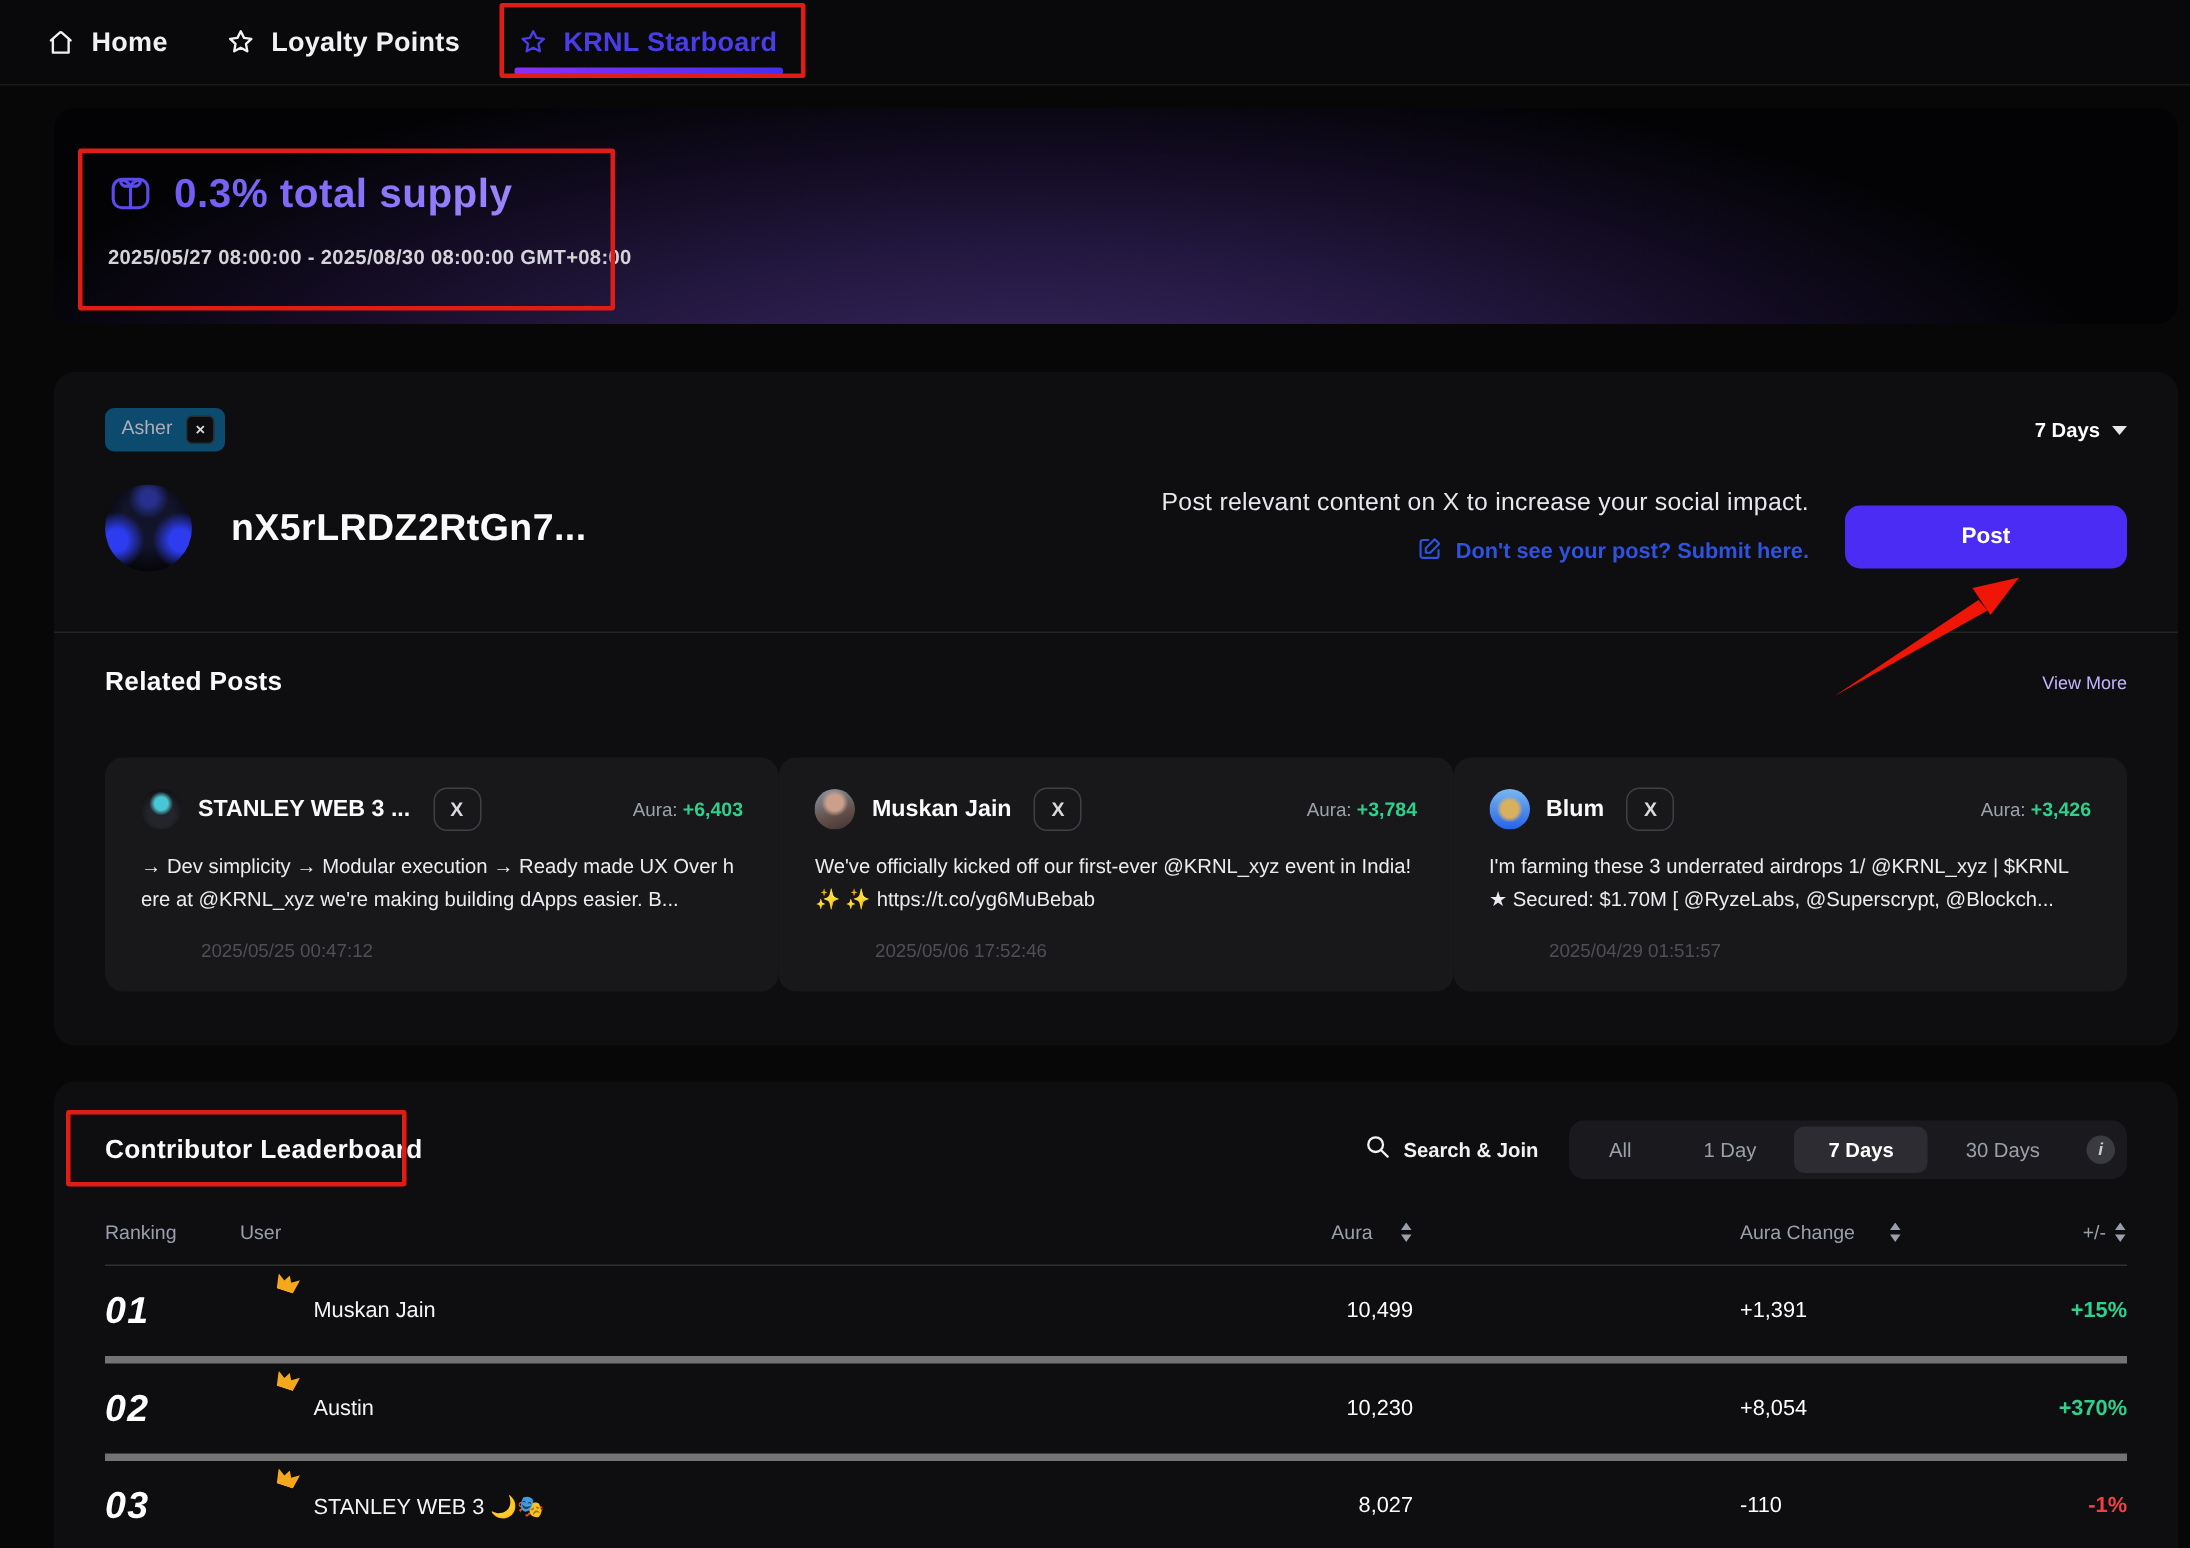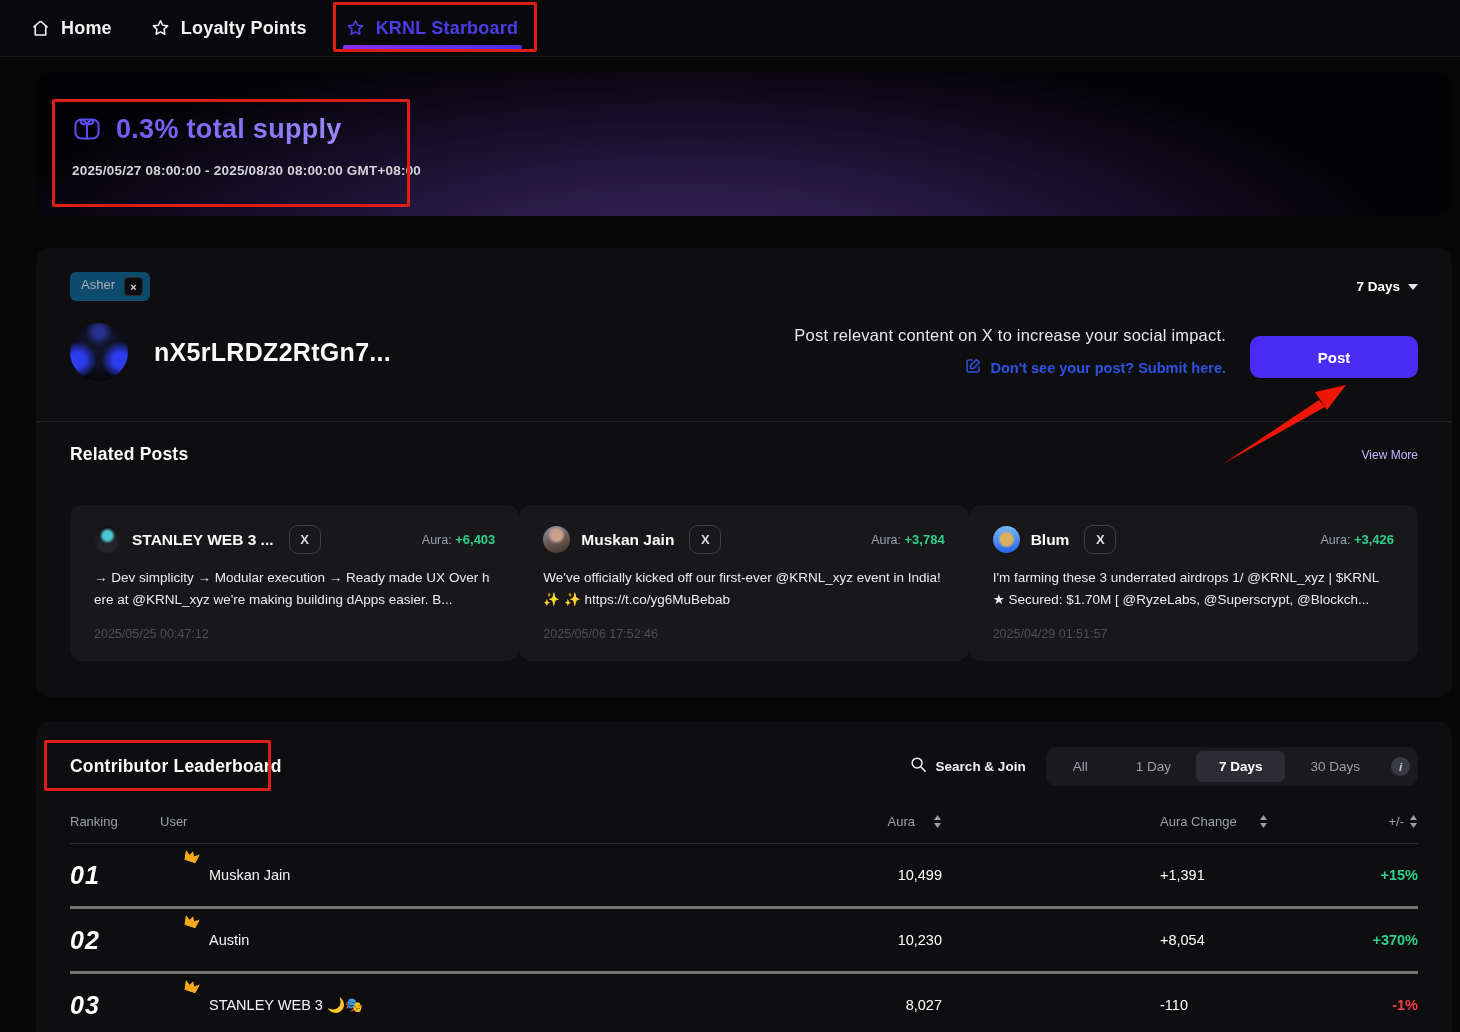--- a/index.html
+++ b/index.html
@@ -44,59 +44,59 @@
       radial-gradient(circle at 50% 16%, #27308c 0 9%, rgba(0,0,0,0) 24%),
       radial-gradient(circle at 13% 64%, #2c3cee 0 12%, rgba(0,0,0,0) 30%),
       radial-gradient(circle at 87% 64%, #2c3cee 0 12%, rgba(0,0,0,0) 30%),
       radial-gradient(circle at 50% 40%, #12142a 0 38%, #060609 75%); }
   .username { font-size:25px; font-weight:700; color:#fafafa; letter-spacing:.3px; }
   .profile-right { display:flex; align-items:flex-end; }
   .cta-block { text-align:right; margin-right:24px; }
   .cta-text { font-size:16.5px; color:#e7e7ec; letter-spacing:.2px; }
   .submit-row { margin-top:12px; display:flex; align-items:center; justify-content:flex-end; gap:9px; cursor:pointer; }
   .submit-link { font-size:14.5px; font-weight:700; color:#2f52e0; }
-  .post-btn { width:168px; height:42px; border:none; border-radius:10px; background:#4b2cf5; color:#fff; font-family:inherit; font-size:15px; font-weight:700; cursor:pointer; }
+  .post-btn { width:188px; height:42px; border:none; border-radius:10px; background:#4b2cf5; color:#fff; font-family:inherit; font-size:15px; font-weight:700; cursor:pointer; }
 
   .hr { margin:40px -34px 0; border-top:1px solid #222227; }
 
   .related-head { margin-top:22px; display:flex; align-items:center; justify-content:space-between; }
   .section-title { font-size:17.5px; font-weight:700; color:#fafafa; letter-spacing:.2px; }
   .view-more { font-size:12px; font-weight:400; color:#c4b5fd; cursor:pointer; }
 
   .posts-grid { margin-top:40px; display:grid; grid-template-columns:repeat(3,1fr); }
   .post-card { background:#18181b; border-radius:12px; padding:20px 24px; }
   .post-head { display:flex; align-items:center; gap:11px; }
   .avatar-sm { width:27px; height:27px; border-radius:50%; flex:0 0 auto; }
   .av-stanley { background: radial-gradient(circle at 50% 36%, #49c7d4 0 20%, rgba(0,0,0,0) 36%), radial-gradient(circle at 50% 60%, #24252b 0 40%, #101013 80%); }
   .av-muskan  { background: radial-gradient(circle at 50% 34%, #caa08c 0 24%, rgba(0,0,0,0) 40%), linear-gradient(160deg,#8a97a8,#64504a 60%,#403231); }
   .av-blum    { background: radial-gradient(circle at 50% 50%, #d8b05e 0 30%, rgba(0,0,0,0) 46%), linear-gradient(180deg,#79b7f2,#2563eb); }
   .av-austin  { background: radial-gradient(circle at 62% 36%, #8c2730 0 15%, rgba(0,0,0,0) 36%), radial-gradient(circle at 40% 60%, #30161a 0 28%, #0c0708 78%); }
   .post-author { font-size:15.5px; font-weight:700; color:#fafafa; white-space:nowrap; max-width:170px; overflow:hidden; text-overflow:ellipsis; }
   .x-btn { display:inline-flex; align-items:center; justify-content:center; width:32px; height:29px; border-radius:9px; border:1px solid #3f3f46; color:#d9d9de; font-size:13px; font-weight:700; cursor:pointer; background:transparent; margin-left:4px; }
   .post-aura { margin-left:auto; font-size:12.5px; color:#9ca3af; white-space:nowrap; }
   .aura-val { color:#2fd08c; font-weight:700; font-size:13px; }
   .post-body { margin-top:13px; font-size:13.5px; line-height:22px; color:#ececf0; height:44px; overflow:hidden; word-break:break-all; }
-  .post-date { margin-top:16px; font-size:12.5px; color:#4e4e55; }
+  .post-date { margin-top:16px; font-size:12.5px; color:#4e4e55;margin-left:40px; }
 
   
   .lb-head { display:flex; align-items:center; justify-content:space-between;gap:20px; }
   .lb-right { display:flex; align-items:center; gap:20px; }
   .search-join { display:flex; align-items:center; gap:9px; cursor:pointer; }
   .search-label { font-size:13.5px; font-weight:700; color:#f1f1f3; }
   .tabs-pill { display:flex; align-items:center; background:#1a1a1e; border-radius:10px; padding:4px 8px 4px 4px; gap:2px; }
   .tab { padding:8px 23px; font-size:13.5px; color:#9ba0a8; border-radius:7px; cursor:pointer; white-space:nowrap; }
   .tab.active { background:#2c2c32; color:#fff; font-weight:700; }
   .info-dot { display:inline-flex; align-items:center; justify-content:center; width:19px; height:19px; border-radius:50%; background:#3a3a41; color:#c9ced5; font-size:11.5px; font-weight:700; font-style:italic; margin-left:6px; cursor:pointer; }
 
   .lb-grid { display:grid; grid-template-columns:90px 1fr 110px 330px 120px; align-items:center; }
   .lb-columns { margin-top:28px; padding-bottom:14px; color:#9aa0ab; font-size:13px; border-bottom:1px solid #2e2e33; }
   .col-aura { display:flex; justify-content:flex-end; align-items:center; gap:18px; padding-right:26px; cursor:pointer; }
   .col-change { display:flex; justify-content:flex-start; align-items:center; gap:22px; padding-left:192px; cursor:pointer; }
   .col-pct { display:flex; justify-content:flex-end; align-items:center; gap:5px; cursor:pointer; }
-  .lb-row { height:65px; border-bottom:3px solid #737373; }
+  .lb-row { height:65px; border-bottom:5px solid #737373; }
   .rank { font-size:25px; font-weight:800; font-style:italic; color:#fff; letter-spacing:1px; }
   .user-cell { display:flex; align-items:center; gap:15px; }
   .avatar-wrap { position:relative; width:34px; height:34px; }
   .avatar-md { width:34px; height:34px; border-radius:50%; }
   .crown { position:absolute; top:-7px; right:-5px; width:15px; height:11px; background:#f6a81c; clip-path:polygon(50% 0,66% 40%,100% 8%,87% 100%,13% 100%,0 8%,34% 40%); transform:rotate(18deg); }
   .user-name { font-size:14.5px; color:#f4f4f6; }
   .val-aura { text-align:right; padding-right:26px; font-size:14.5px; color:#fff; }
   .val-change { padding-left:192px; font-size:14.5px; color:#fff; }
   .val-pct { text-align:right; font-size:14.5px; font-weight:700; }
   .pos { color:#2fd08c; } .neg { color:#f23f45; }

